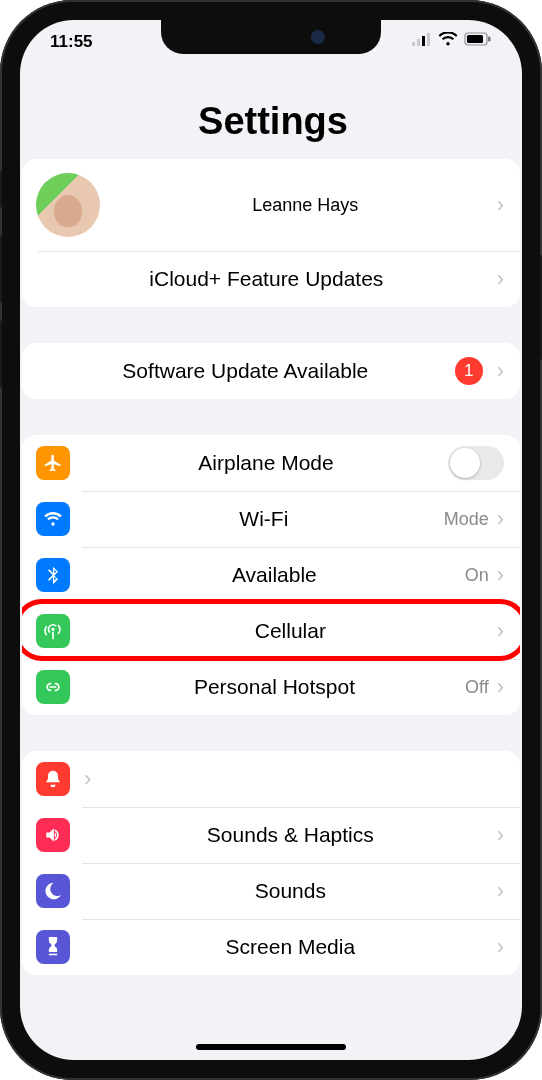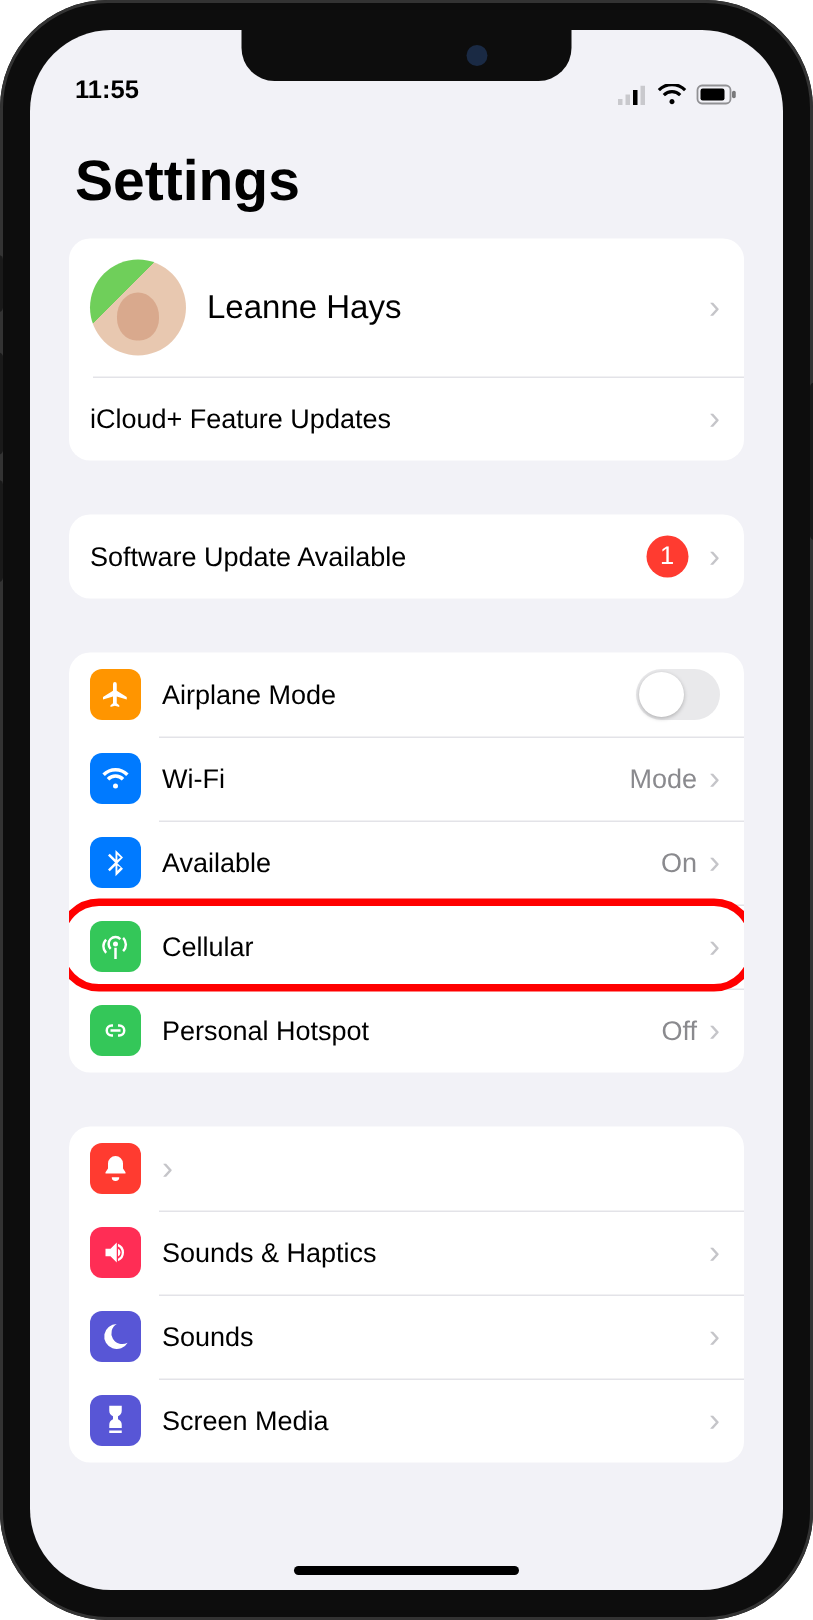--- a/index.html
+++ b/index.html
@@ -58,29 +58,30 @@
       width: 150px;
       height: 6px;
       background: #000;
       border-radius: 4px;
       z-index: 50;
     }
     .status-bar {
       height: 50px;
       display: flex;
       justify-content: space-between;
-      align-items: flex-end;
+      align-items: flex-start;
       padding: 12px 30px 0;
       font-size: 17px;
       font-weight: 600;
       color: #000;
     }
     .status-right { display:flex; align-items:center; gap:6px; }
     .content {
-      padding: 0 26px 40px;
+      padding: 0 2px 40px;
+      text-align: center;
     }
     .page-title {
       font-size: 38px;
       font-weight: 700;
       color: #000;
       margin: 30px 0 16px 4px;
     }
     .group {
       background: #fff;
       border-radius: 14px;
@@ -110,30 +111,30 @@
       margin-right: 14px;
       flex-shrink:0;
       position:relative;
       overflow:hidden;
     }
     .avatar::after{
       content:""; position:absolute; left:18px; top:22px; width:28px; height:32px;
       background:#d9a98d; border-radius:50% 50% 46% 46%;
     }
     .profile-text { flex:1; }
-    .profile-name { font-size: 22px; font-weight:400; color:#000; }
+    .profile-name { font-size: 18px; font-weight:400; color:#000; }
     .profile-sub  { font-size: 14px; color:#6d6d72; margin-top:2px; }
 
     .icon-box {
       width: 34px; height: 34px; border-radius: 8px;
       display:flex; align-items:center; justify-content:center;
       margin-right: 14px; flex-shrink:0;
       color:#fff;
     }
-    .row-label { font-size: 18px; color:#000; flex:1; }
+    .row-label { font-size: 21px; color:#000; flex:1; }
     .row-detail { font-size: 18px; color:#8a8a8e; margin-right:8px; }
     .chevron { color:#c5c5c9; font-size:22px; font-weight:300; }
 
     .toggle {
       width: 56px; height: 34px; background:#e9e9eb; border-radius:17px;
       position:relative;
     }
     .toggle .knob {
       position:absolute; left:2px; top:2px; width:30px; height:30px;
       background:#fff; border-radius:50%; box-shadow:0 1px 3px rgba(0,0,0,.25);

